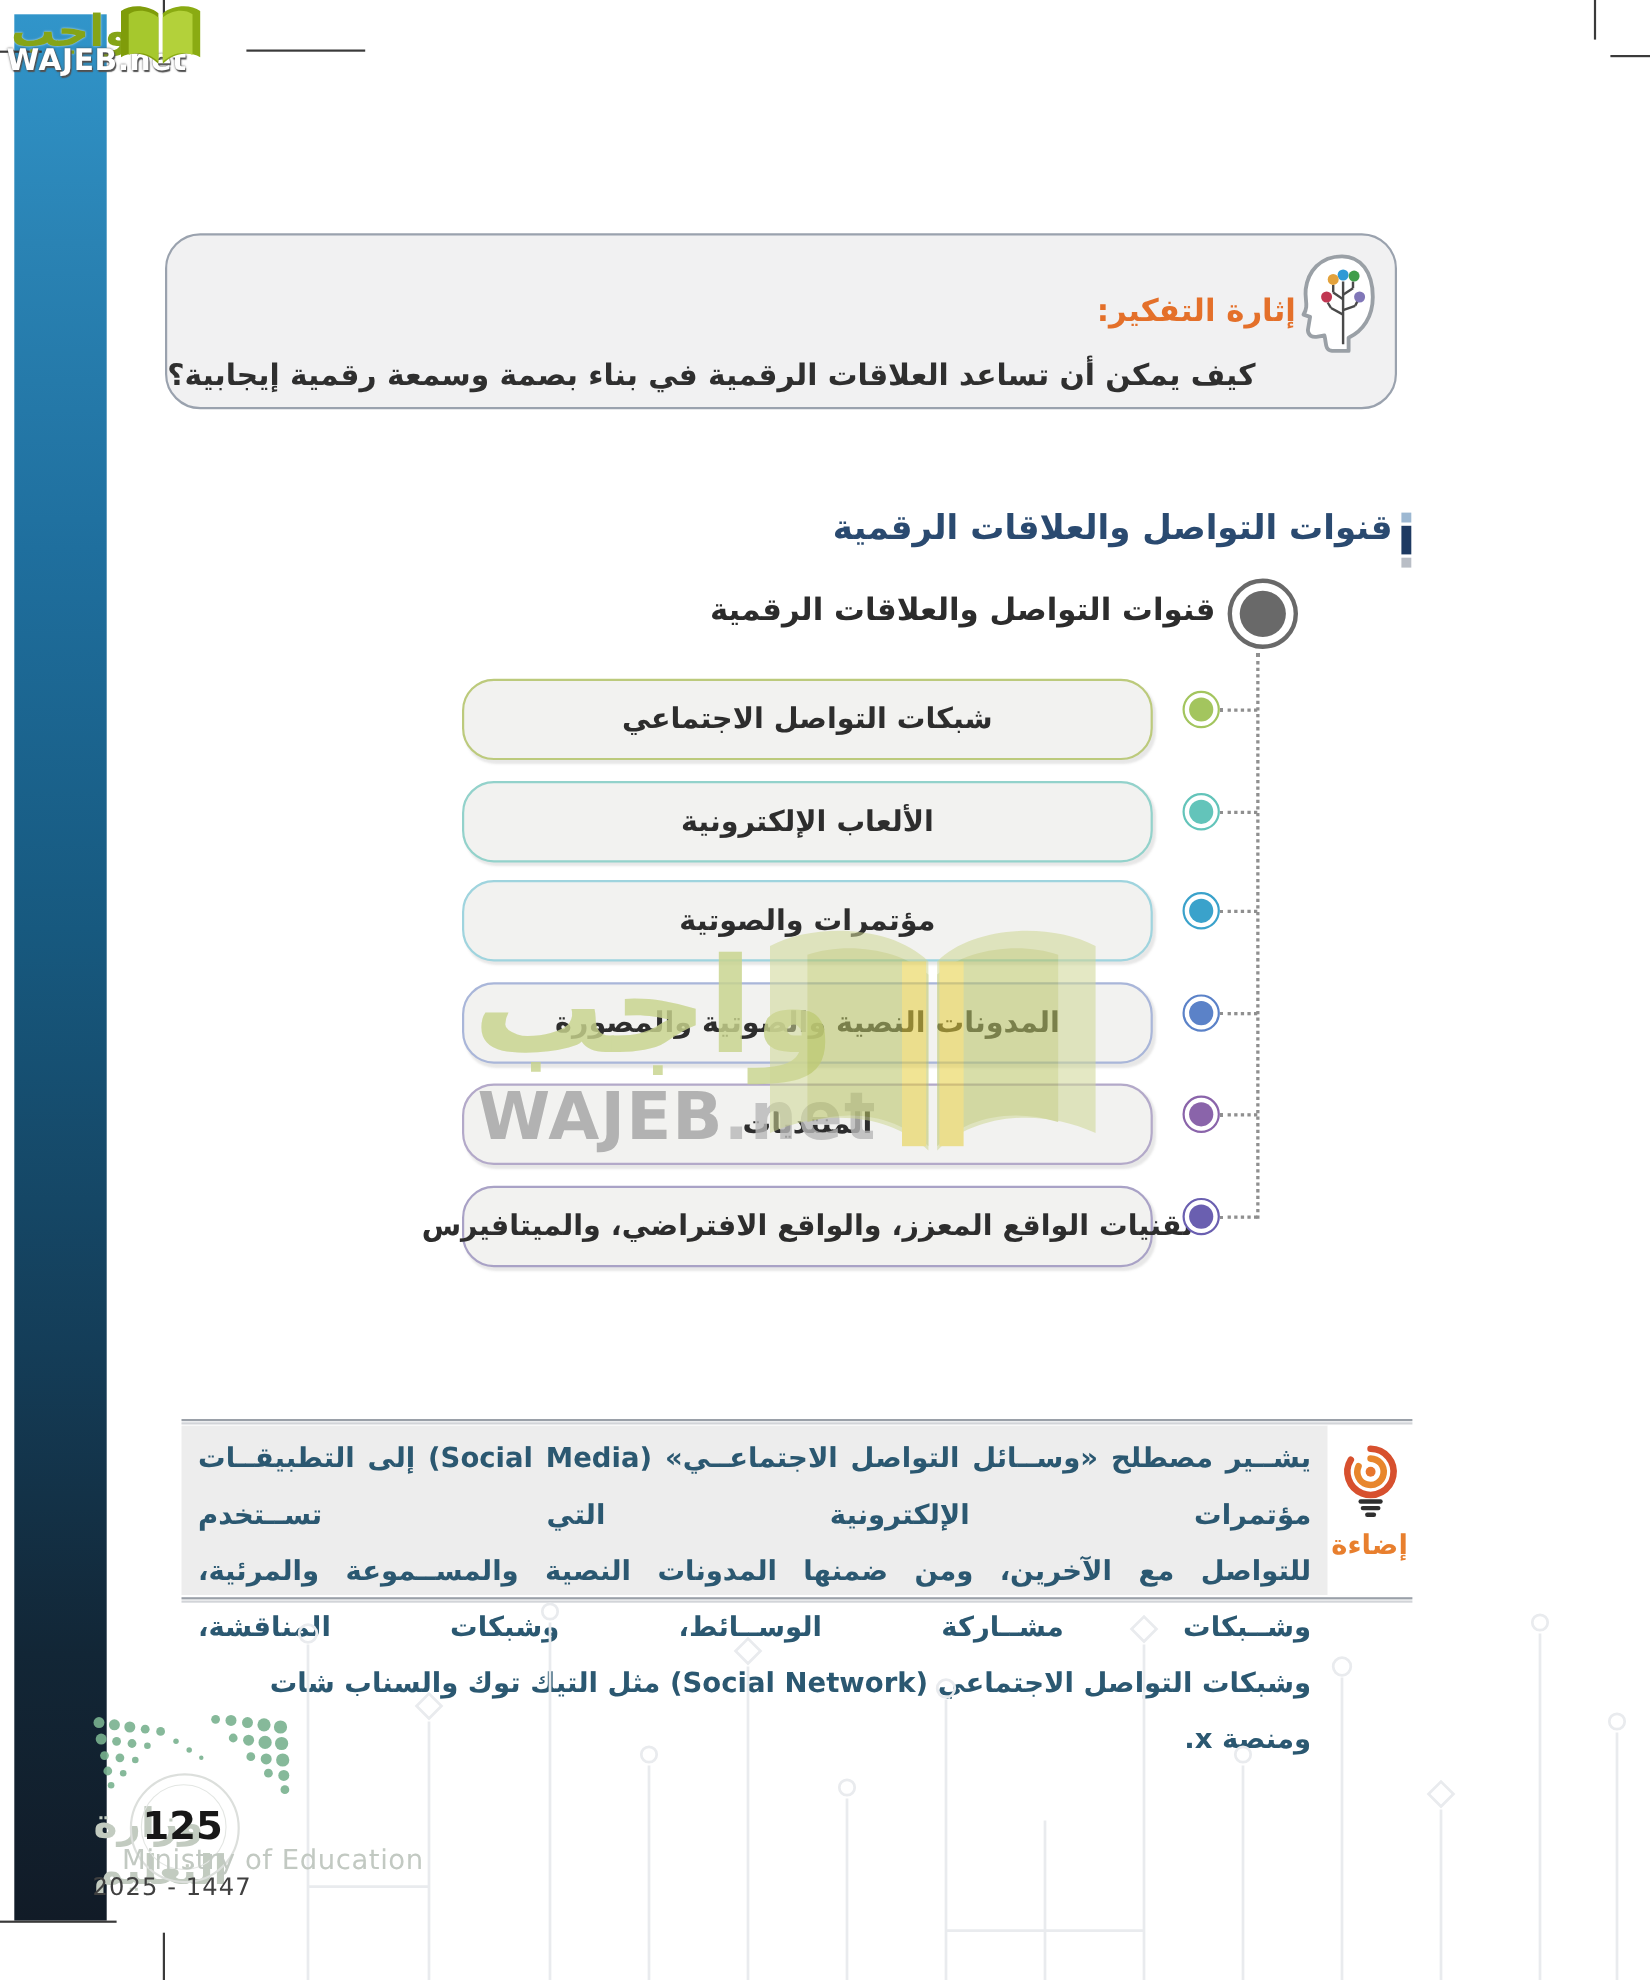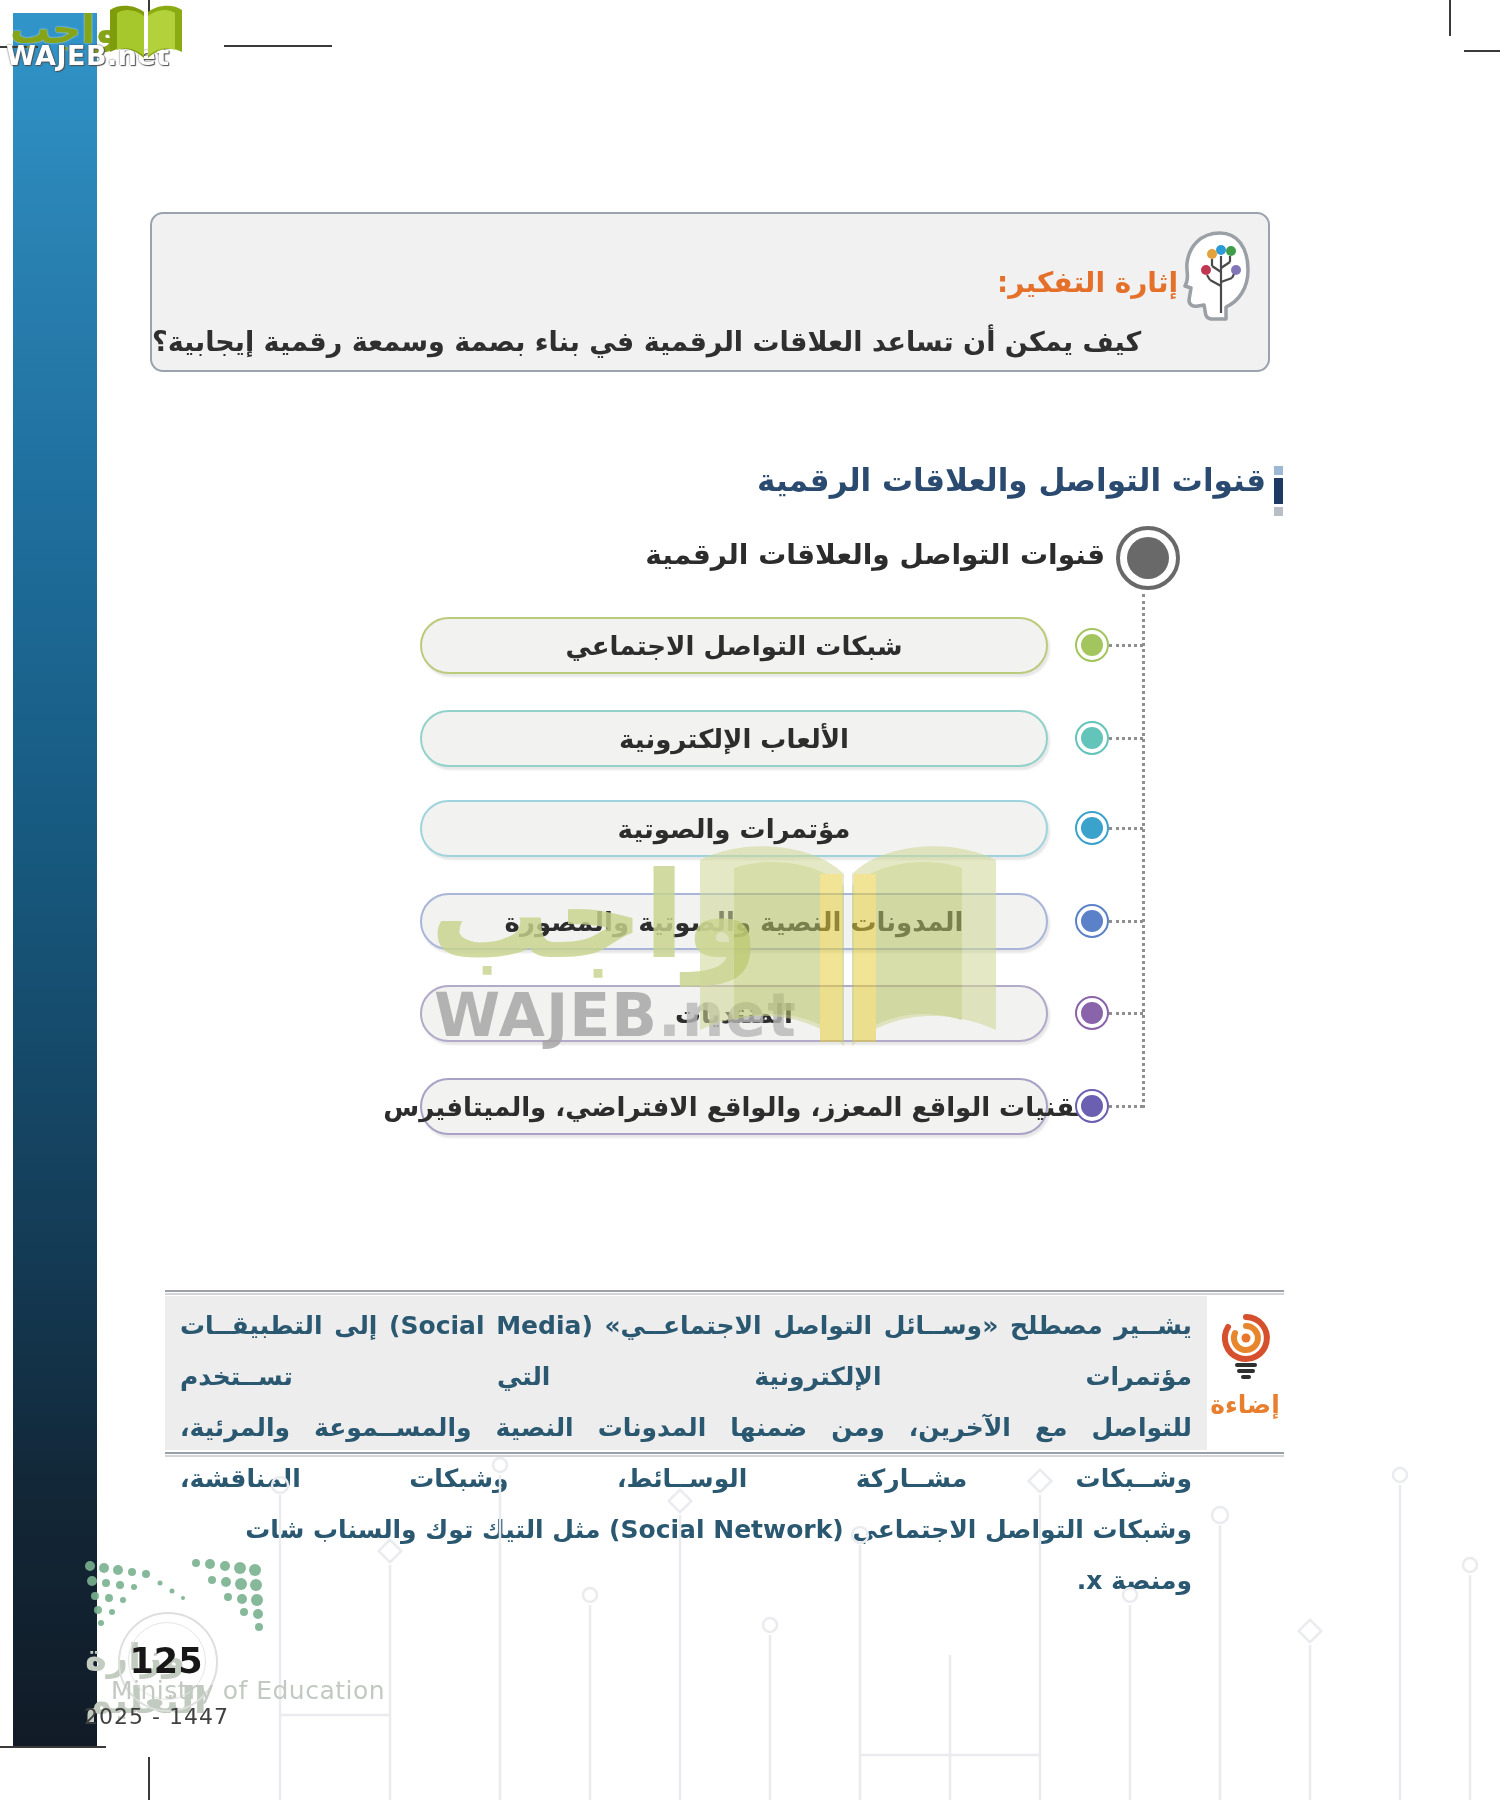--- a/index.html
+++ b/index.html
@@ -11,38 +11,38 @@
   
   .mark{position:absolute;background:#3a3a3a;}
   
   .hdr-ar{position:absolute;left:10px;top:6px;font-size:40px;font-weight:bold;color:#85a417;
           text-shadow:0 0 2px rgba(255,255,255,.8);}
   .hdr-en{position:absolute;left:6px;top:40px;font-size:27px;font-weight:bold;color:#fff;
           text-shadow:0 0 2px #444,1px 1px 1px #555;letter-spacing:.5px;}
   .hdr-book{position:absolute;left:104px;top:2px;}
   
   .tbox{position:absolute;left:150px;top:212px;width:1120px;height:160px;background:#f1f1f2;
-        border:2px solid #9aa2ae;border-radius:13px;box-sizing:border-box;}
+        border:2px solid #9aa2ae;border-radius:32px;box-sizing:border-box;}
   .tbox-title{position:absolute;right:90px;top:52px;font-size:28px;font-weight:bold;color:#e4702a;direction:rtl;}
   .tbox-q{position:absolute;left:0;right:40px;top:112px;text-align:left;font-size:27px;font-weight:bold;
           color:#2f2f2f;direction:rtl;}
   .head-icon{position:absolute;right:14px;top:14px;}
   
   .sec-head{position:absolute;right:234px;top:462px;font-size:31px;font-weight:bold;color:#2a4a70;
             direction:rtl;white-space:nowrap;}
   .sec-bar{position:absolute;}
   
   .d-title{position:absolute;right:395px;top:538px;font-size:28px;font-weight:bold;color:#2c2c2c;
            direction:rtl;white-space:nowrap;}
   .d-bigcircle{position:absolute;left:1116px;top:526px;width:64px;height:64px;border:4px solid #696969;
                border-radius:50%;box-sizing:border-box;background:#fff;}
   .d-bigcircle-inner{position:absolute;left:7px;top:7px;width:42px;height:42px;border-radius:50%;background:#696969;}
   .d-vline{position:absolute;left:1142px;top:594px;height:514px;width:0;border-left:3px dotted #8f8f8f;}
   .d-row{position:absolute;left:0;width:1500px;height:57px;}
-  .d-box{position:absolute;left:420px;top:0;width:628px;height:57px;background:#f2f2f0;border:2px solid #ccc;
+  .d-box{position:absolute;left:420px;top:0;width:628px;height:74px;background:#f2f2f0;border:2px solid #ccc;
          border-radius:29px;box-sizing:border-box;box-shadow:2px 3px 2px rgba(120,120,120,.18);
          display:flex;align-items:center;justify-content:center;}
   .d-label{font-size:26px;font-weight:bold;color:#2d2d2d;direction:rtl;white-space:nowrap;}
   .d-dots{position:absolute;left:1109px;top:27px;width:34px;height:0;border-top:3px dotted #8f8f8f;}
   .d-circle{position:absolute;left:1075px;top:11px;width:34px;height:34px;border:2px solid #999;
             border-radius:50%;box-sizing:border-box;background:#fff;}
   .d-circle-inner{position:absolute;left:4px;top:4px;width:22px;height:22px;border-radius:50%;background:#999;}
   .d-caption{position:absolute;left:0;width:1500px;top:1172px;text-align:center;font-size:22px;color:#333;direction:rtl;}
   .d-caption b{color:#1f1f1f;}
   

